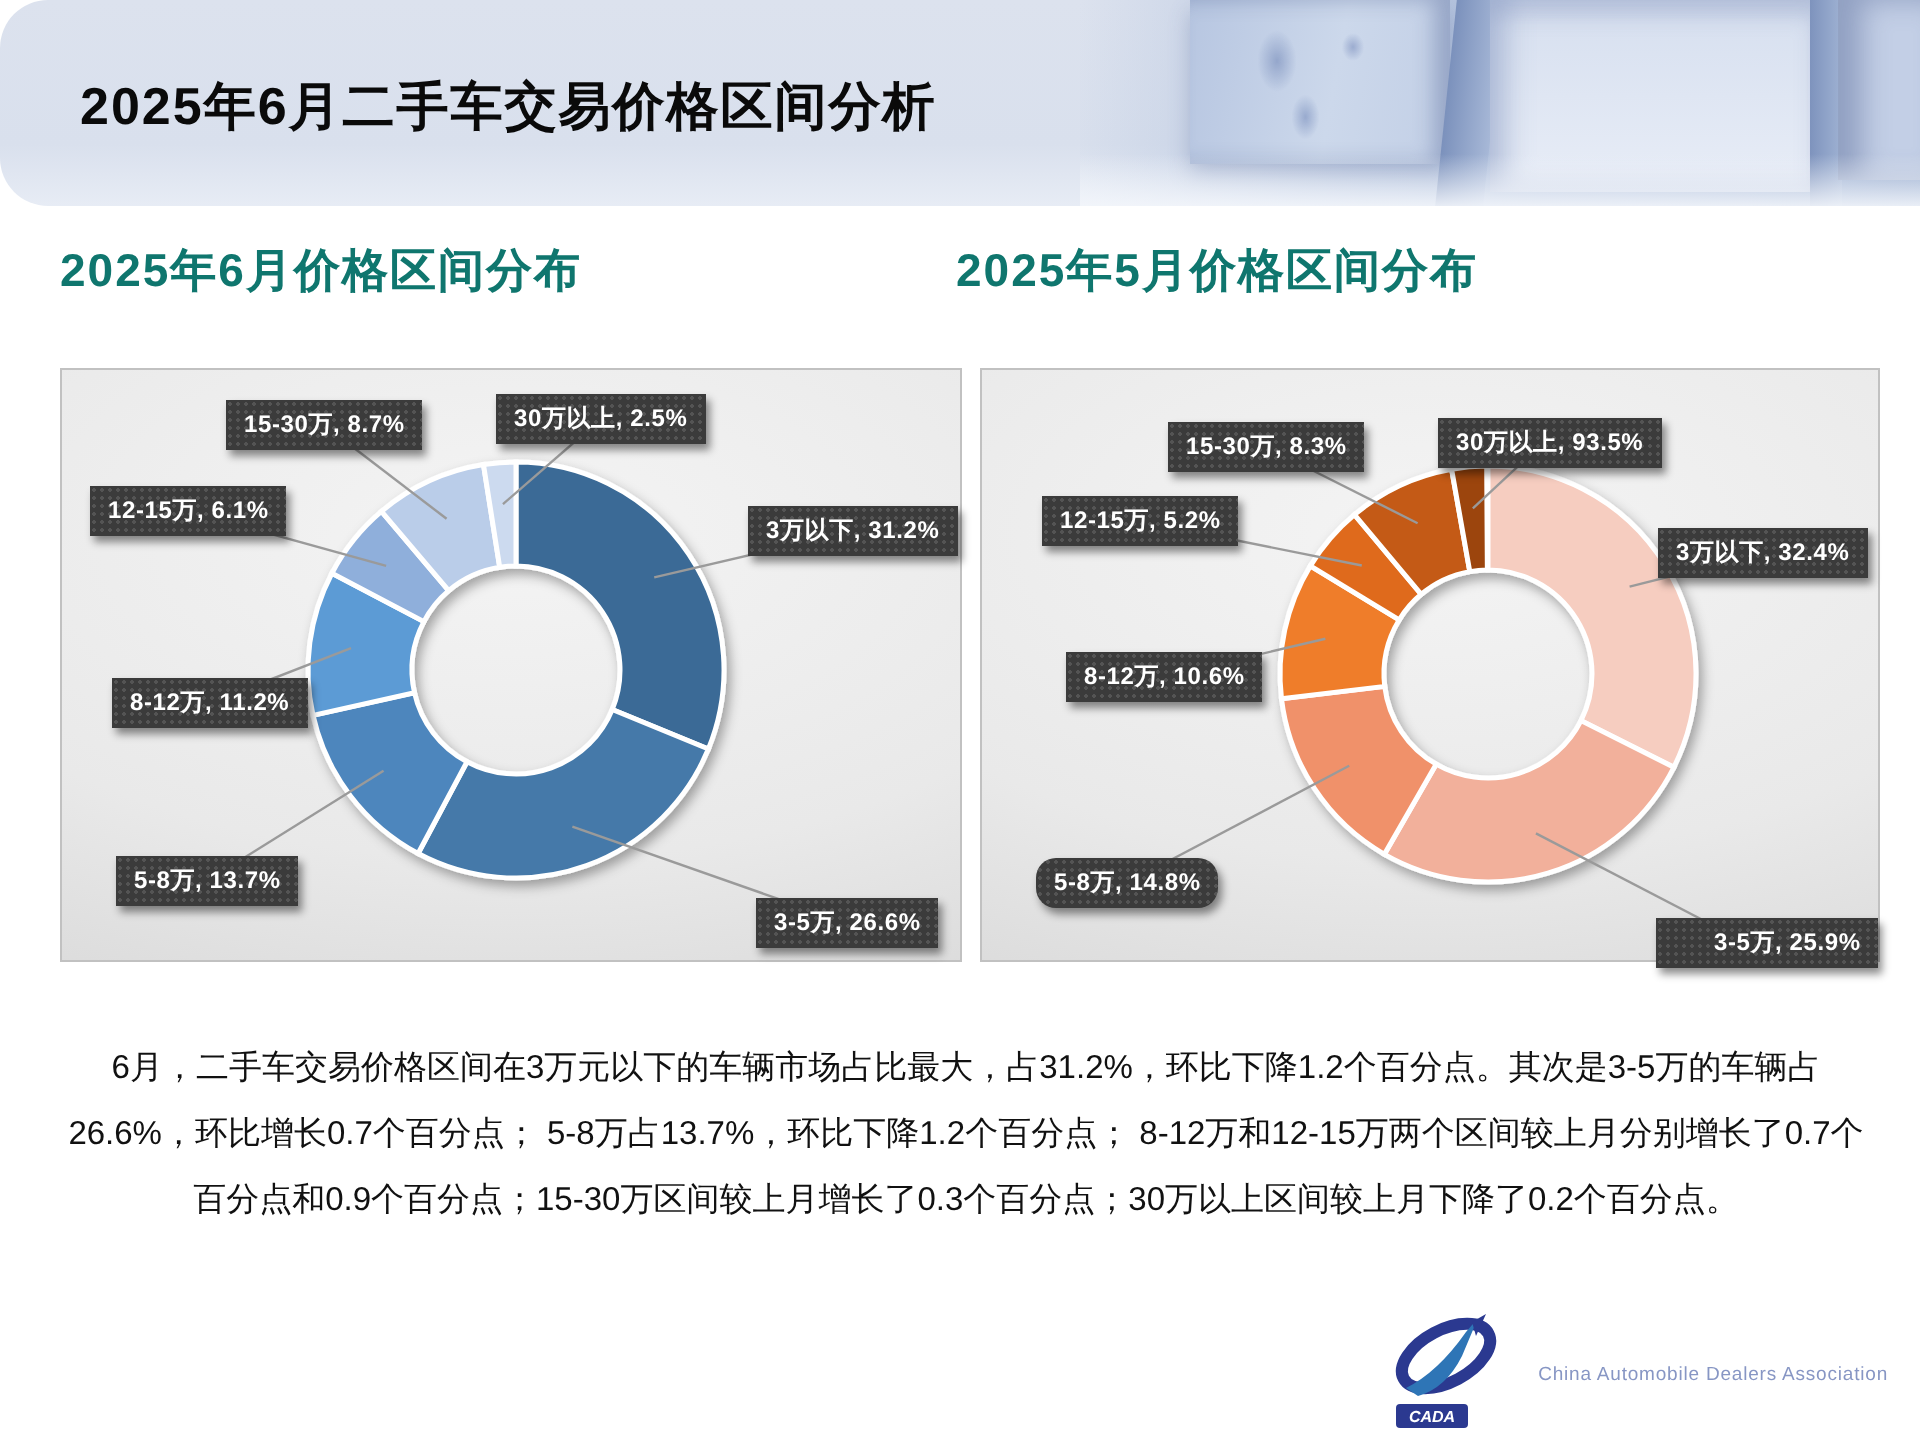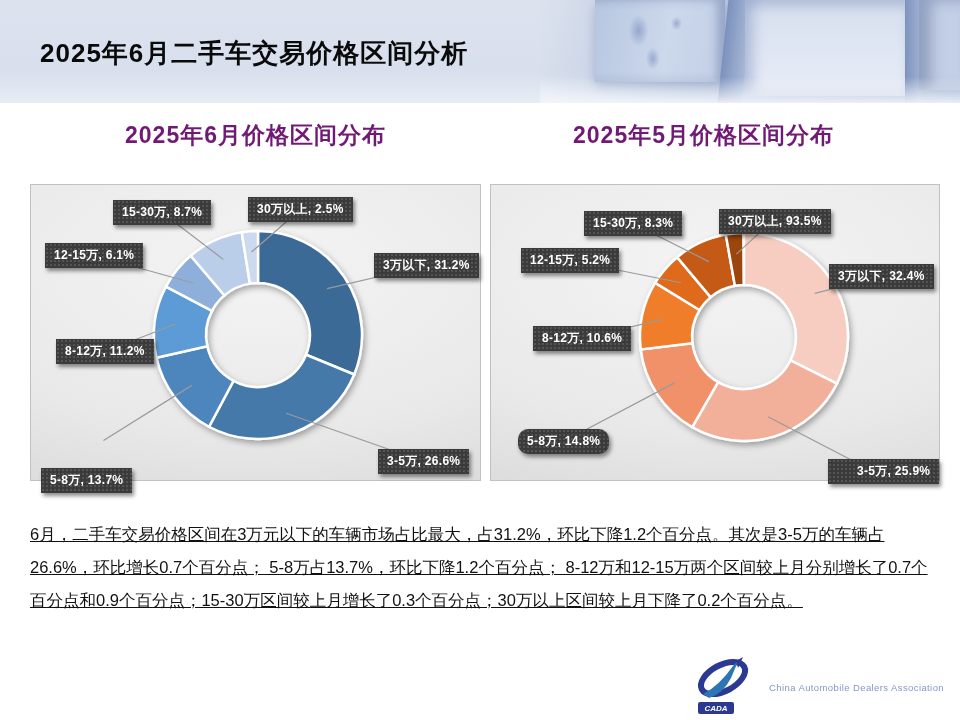--- a/index.html
+++ b/index.html
@@ -1,21 +1,21 @@
 <!DOCTYPE html>
 <html><head>
 <meta charset="utf-8">
 <style>
   html,body{margin:0;padding:0;background:#fff;}
   .slide{position:relative;width:960px;height:720px;overflow:hidden;background:#ffffff;
          font-family:"Liberation Sans","DejaVu Sans",sans-serif;}
 
   
   .header{position:absolute;left:0;top:0;width:960px;height:103px;
-          background:linear-gradient(180deg,#dce2ee 0%,#d9e0ed 70%,#e7ecf5 100%);}
+          background:linear-gradient(180deg,#dce2ee 0%,#d9e0ed 70%,#e7ecf5 100%);border-radius:24px;}
   .hd-cubes{position:absolute;right:0;top:0;width:420px;height:103px;overflow:hidden;
             background:linear-gradient(95deg,rgba(220,226,238,0) 0%,#bac8e1 35%,#8fa5cb 100%);}
   .cube{position:absolute;}
   .cube-a{left:55px;top:0;width:130px;height:82px;
           background:linear-gradient(100deg,#b7c6e1 0%,#ccd8eb 55%,#c2cfe6 100%);
           box-shadow:inset -8px 0 10px rgba(70,90,140,.35), 0 6px 10px rgba(80,100,150,.3);}
   .cube-map{position:absolute;left:70px;top:6px;width:95px;height:70px;opacity:.55;
             background:
              radial-gradient(14px 22px at 30% 35%, #6d83b4 0%, rgba(109,131,180,0) 70%),
              radial-gradient(10px 16px at 45% 75%, #7187b8 0%, rgba(113,135,184,0) 70%),
@@ -27,40 +27,40 @@
           box-shadow:inset 10px -4px 12px rgba(120,140,185,.35), inset 0 8px 10px rgba(110,130,175,.28);}
   .cube-gap2{left:365px;top:0;width:16px;height:103px;background:linear-gradient(90deg,#7e93bd,#9fb2d3);}
   .cube-c{left:379px;top:0;width:41px;height:90px;background:#c3cfe6;
           box-shadow:inset 12px 0 14px rgba(70,90,140,.4);}
   .hd-fade{position:absolute;left:0;bottom:0;width:100%;height:26px;
            background:linear-gradient(rgba(255,255,255,0),rgba(243,246,251,.9));}
   .page-title{position:absolute;left:40px;top:36px;font-size:26px;font-weight:bold;
               color:#0a0a0a;letter-spacing:1px;white-space:nowrap;}
 
   
-  .chart-title{position:absolute;top:120px;font-size:23px;font-weight:bold;color:#701a75;
-               text-align:center;letter-spacing:1px;}
+  .chart-title{position:absolute;top:120px;font-size:23px;font-weight:bold;color:#0f766e;
+               text-align:left;letter-spacing:1px;}
   .ct-0{left:30px;width:451px;}
   .ct-1{left:478px;width:451px;}
 
   
   .panel{position:absolute;top:184px;height:297px;border:1px solid #c1c1c1;box-sizing:border-box;
          background:radial-gradient(ellipse 130% 100% at 50% 28%,#f4f4f4 0%,#e9e9e9 55%,#d4d4d4 100%);}
   .p-0{left:30px;width:451px;}
   .p-1{left:490px;width:450px;}
   .panel svg{position:absolute;left:0;top:0;}
 
   .lbl{position:absolute;white-space:nowrap;background-color:#3b3b3b;
        background-image:radial-gradient(rgba(255,255,255,.13) 1px,rgba(255,255,255,0) 1px);
        background-size:4px 4px;color:#ffffff;font-size:12px;font-weight:bold;
        padding:4px 9px;letter-spacing:.3px;box-shadow:2px 3px 4px rgba(0,0,0,.45);}
 
   
   .analysis{position:absolute;left:30px;top:518px;width:906px;color:#111;
-            font-size:16.5px;line-height:33px;text-align:left;text-decoration:underline;}
+            font-size:16.5px;line-height:33px;text-align:center;}
   .analysis p{margin:0;}
   .analysis p + p{margin-top:5px;}
 
   
   .logo{position:absolute;right:16px;bottom:4px;display:flex;align-items:center;}
   .logo-mark{width:74px;height:60px;}
   .logo-text{margin-left:6px;display:flex;flex-direction:column;}
   .logo-cn{font-size:22px;color:#3c50a4;letter-spacing:3px;font-weight:bold;white-space:nowrap;}
   .logo-en{font-size:9.5px;color:#8796c4;letter-spacing:.4px;margin-top:2px;white-space:nowrap;}
 </style>
@@ -106,21 +106,21 @@
           <line x1="392.5" y1="276.5" x2="255.18299496440827" y2="228.28127997699156" stroke="#9a9a9a" stroke-width="1.2"></line>
           <line x1="72.5" y1="255.5" x2="160.78142395613952" y2="200.37201789409937" stroke="#9a9a9a" stroke-width="1.2"></line>
           <line x1="74" y1="166.5" x2="144.52320509501703" y2="139.0538453235222" stroke="#9a9a9a" stroke-width="1.2"></line>
           <line x1="63" y1="70.5" x2="162.06819010945088" y2="97.97981099286942" stroke="#9a9a9a" stroke-width="1.2"></line>
           <line x1="131" y1="27.5" x2="192.28623822334097" y2="74.38786642797753" stroke="#9a9a9a" stroke-width="1.2"></line>
           <line x1="269.5" y1="24.5" x2="220.47220323544323" y2="67.05647783340375" stroke="#9a9a9a" stroke-width="1.2"></line>
         </g>
       </svg>
       <div class="lbl" style="left: 343px; top: 68px;">3万以下, 31.2%</div>
       <div class="lbl" style="left: 347px; top: 264px;">3-5万, 26.6%</div>
-      <div class="lbl" style="left: 10px; top: 243px; margin-top: 40px;">5-8万, 13.7%</div>
+      <div class="lbl" style="left: 27px; top: 243px;">5-8万, 13.7%</div>
       <div class="lbl" style="left: 25px; top: 154px;">8-12万, 11.2%</div>
       <div class="lbl" style="left: 14px; top: 58px;">12-15万, 6.1%</div>
       <div class="lbl" style="left: 82px; top: 15px;">15-30万, 8.7%</div>
       <div class="lbl" style="left: 217px; top: 12px;">30万以上, 2.5%</div>
     </div>
   <div class="panel p-1" id="panel-1">
       <svg width="450" height="297">
         <defs>
           <filter id="ds1" x="-20%" y="-20%" width="140%" height="140%">
             <feDropShadow dx="2" dy="3" stdDeviation="3" flood-color="#000" flood-opacity="0.33"></feDropShadow>

